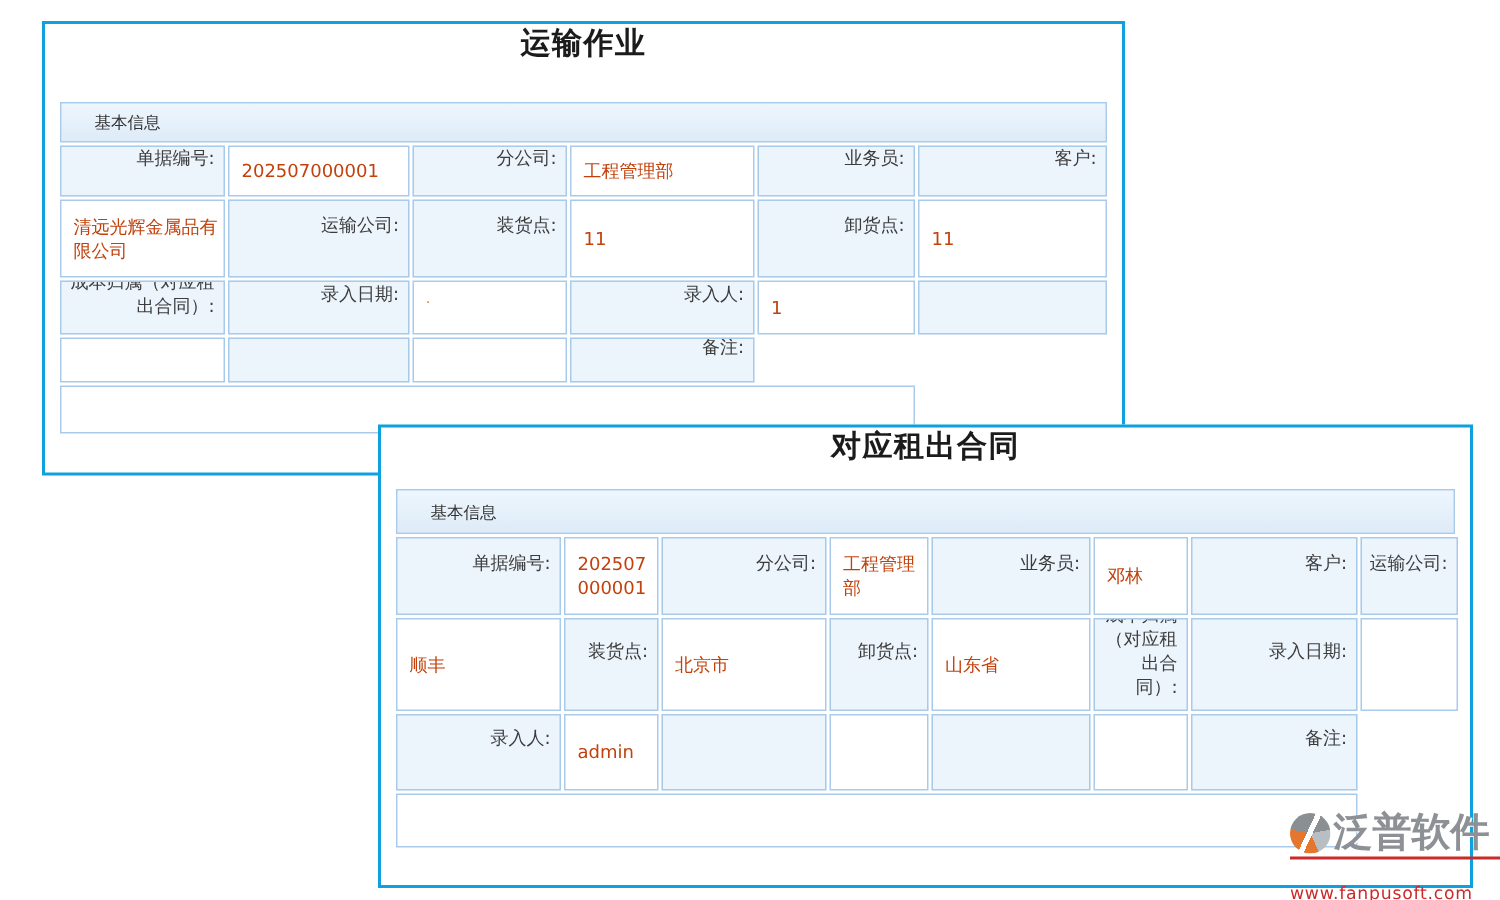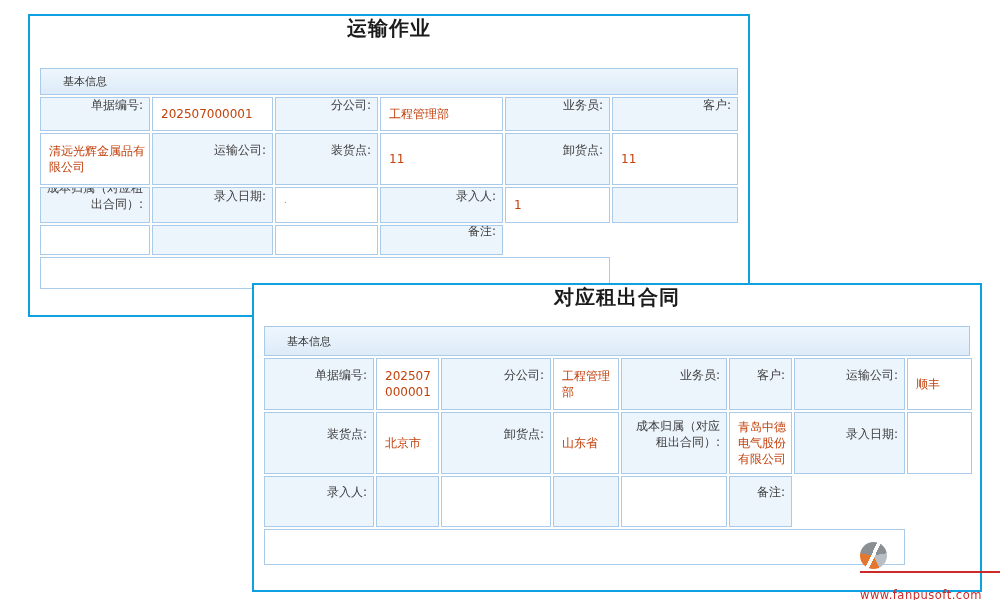--- a/index.html
+++ b/index.html
@@ -157,45 +157,47 @@
   <div class="win-title">对应租出合同</div>
   <div class="table-wrap">
     <div class="sec-header">基本信息</div>
     <div class="grid grid-front">
 
       <div class="c l">单据编号:</div>
       <div class="c v">202507000001</div>
       <div class="c l">分公司:</div>
       <div class="c v">工程管理部</div>
       <div class="c l">业务员:</div>
+      <div class="c v">邓林</div>
       <div class="c l">客户:</div>
 
       <div class="c l">运输公司:</div>
       <div class="c v">顺丰</div>
       <div class="c l">装货点:</div>
       <div class="c v">北京市</div>
       <div class="c l">卸货点:</div>
       <div class="c v">山东省</div>
       <div class="c l">成本归属（对应租出合同）:</div>
-      <div class="c v">青岛中德电气股份有限公司</div>
 
       <div class="c l">录入日期:</div>
       <div class="c v"></div>
       <div class="c l">录入人:</div>
+      <div class="c v">admin</div>
       <div class="c l"></div>
       <div class="c v"></div>
       <div class="c l"></div>
       <div class="c v"></div>
 
       <div class="c l">备注:</div>
       <div class="c v span7"></div>
 
     </div>
   </div>
 </div>
 
 <div class="logo">
   <div class="logo-row">
     <div class="logo-mark"></div>
+    <div class="logo-text">泛普软件</div>
   </div>
   <div class="logo-rule"></div>
   <a class="logo-url" href="#">www.fanpusoft.com</a>
 </div>
 
 </body></html>

